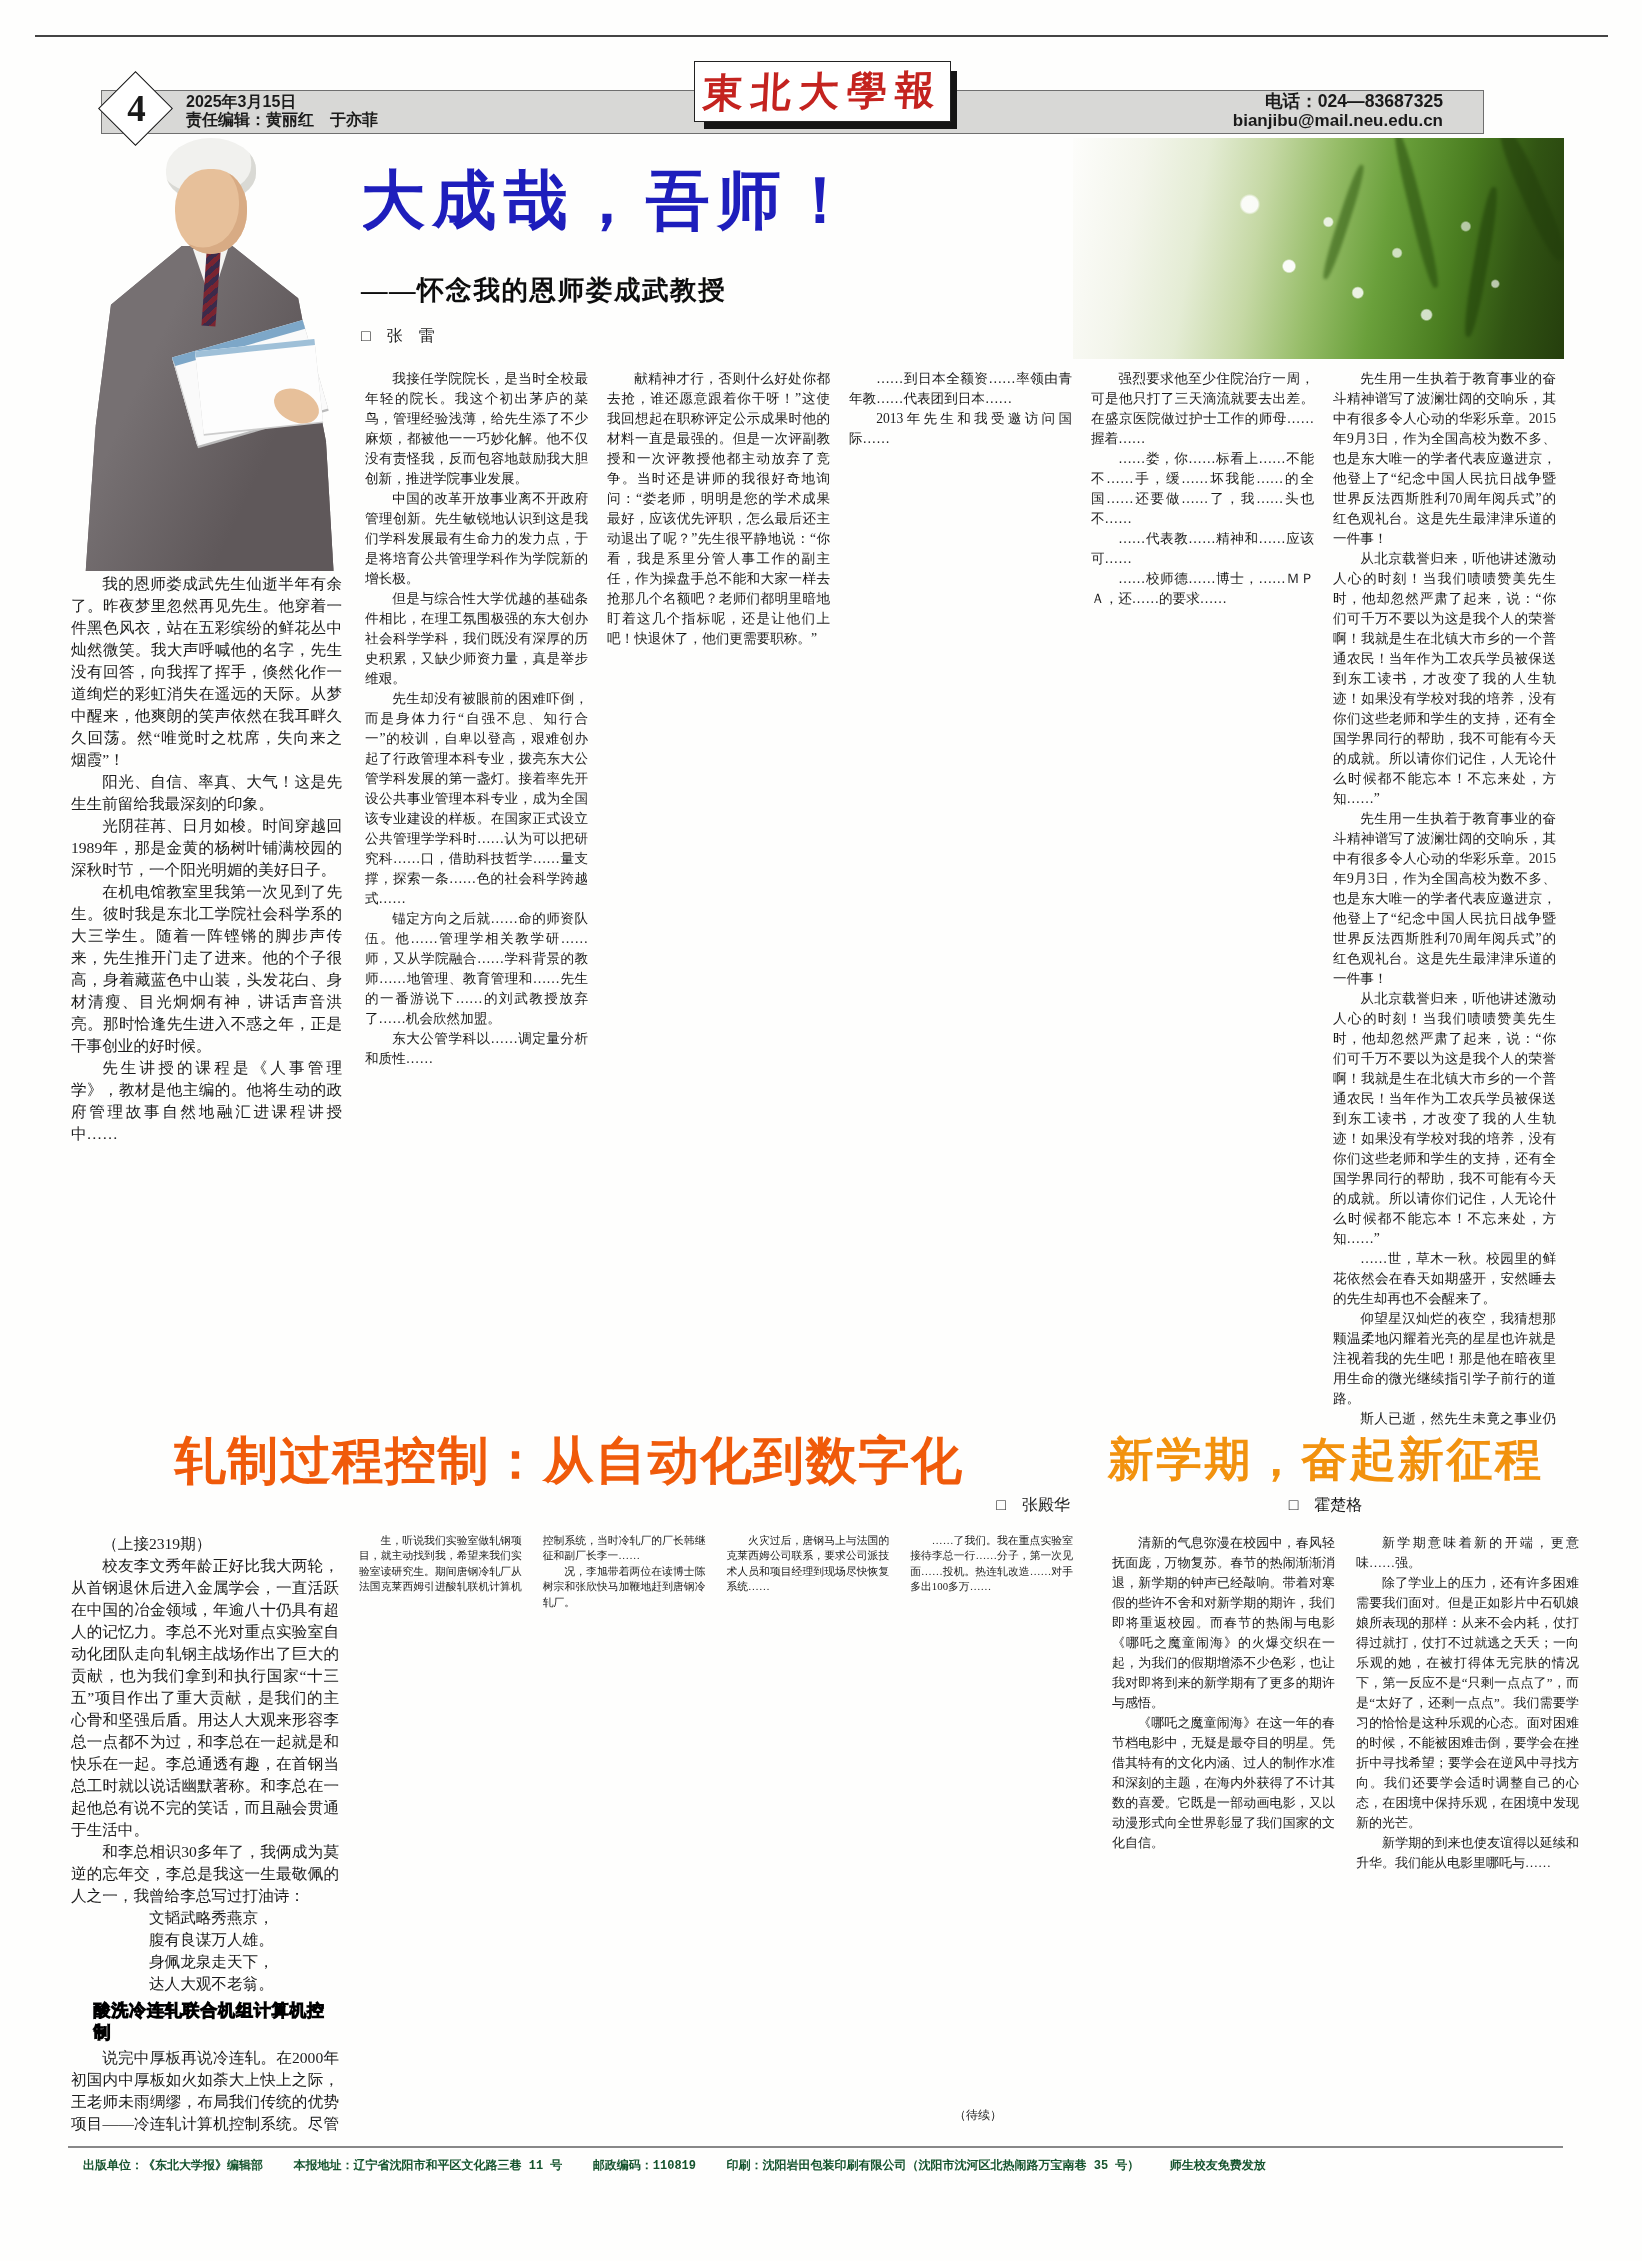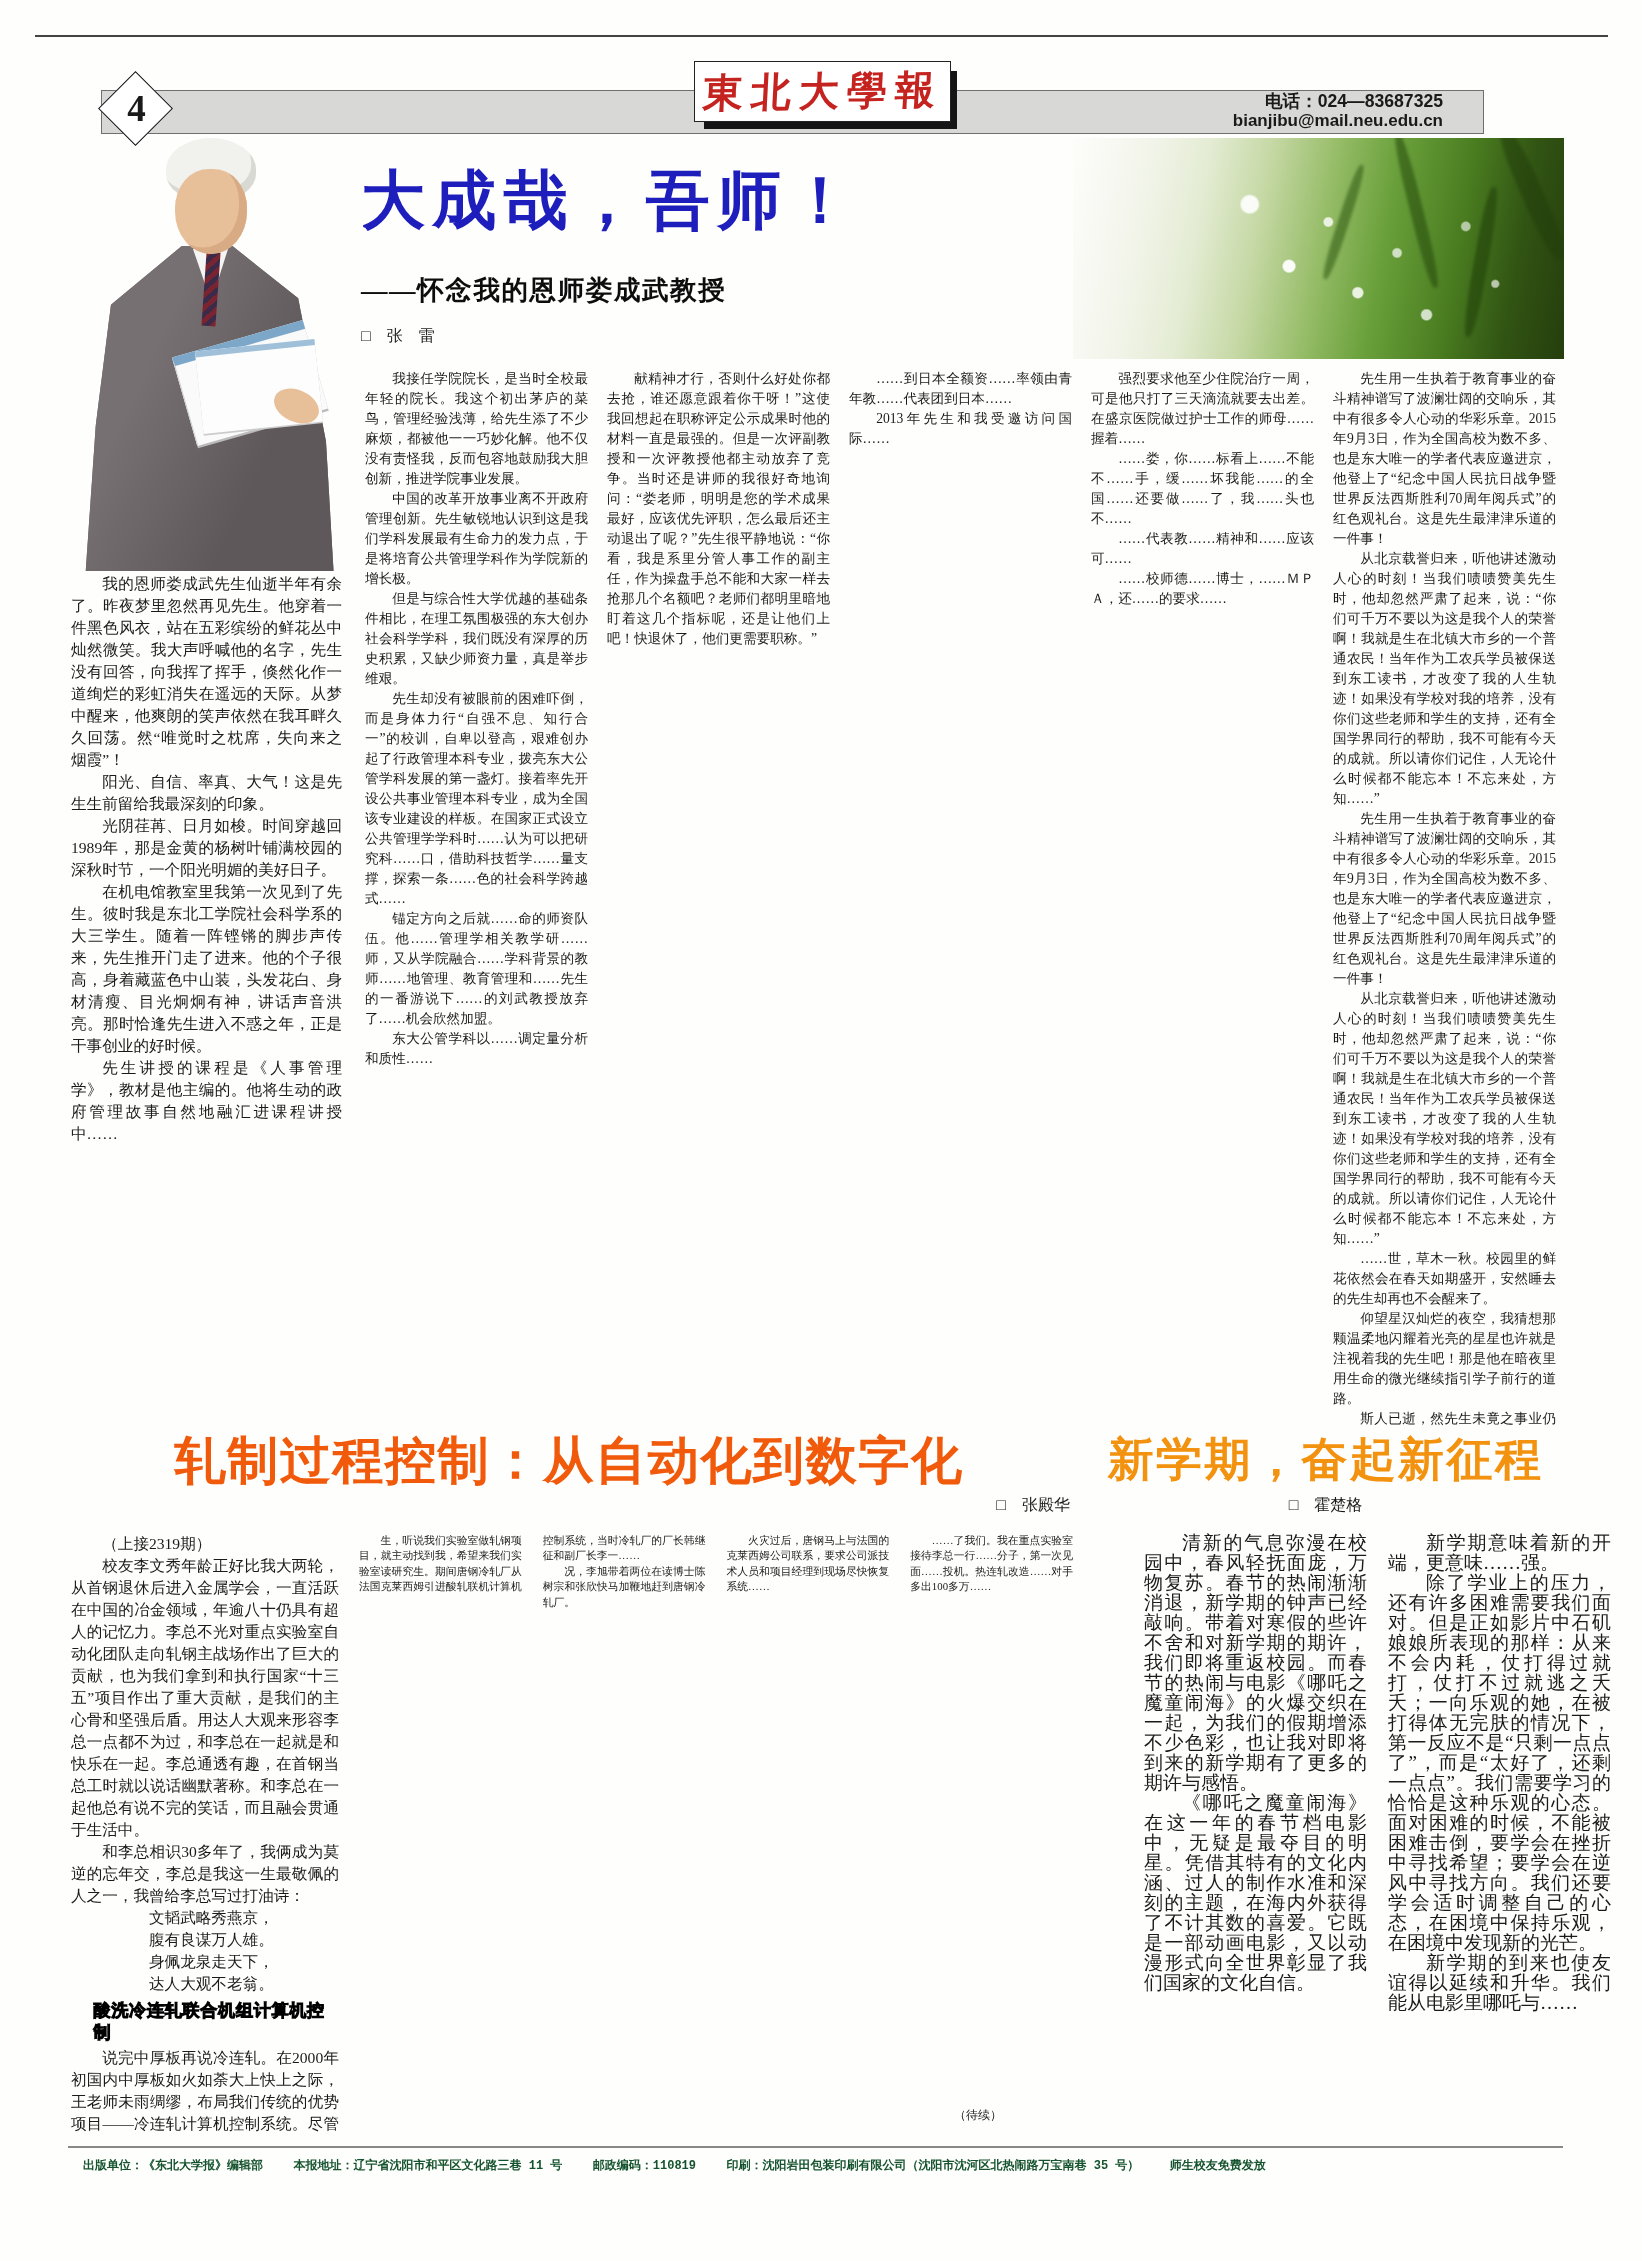--- a/index.html
+++ b/index.html
@@ -80,38 +80,42 @@
   #a2col1{left:71px;top:1533px;width:268px;height:601px;overflow:hidden;font-size:15.6px;line-height:22px;}
   #a2subhead{margin:4.8px 0 3.2px 22.5px;font-size:17px;font-weight:bold;letter-spacing:0.8px;color:#fff;
       -webkit-text-stroke:1px #000;text-indent:0;}
   #a2narrow{left:359px;top:1533px;width:714px;height:601px;overflow:hidden;font-size:10.8px;line-height:15.4px;
       column-count:4;column-gap:21px;}
   #to-be-continued{left:898px;top:2107px;width:160px;text-align:center;font-size:12px;}
   
   #headline3{left:1087px;top:1429px;width:477px;text-align:center;font-size:46px;font-weight:bold;
       color:#f2920e;letter-spacing:2.4px;white-space:nowrap;}
   #byline3{left:1087px;top:1495px;width:477px;text-align:center;font-size:16px;}
-  #a3body{left:1144px;top:1533px;width:467px;height:601px;overflow:hidden;font-size:19px;line-height:20px;
+  #a3body{left:1112px;top:1533px;width:467px;height:601px;overflow:hidden;font-size:13px;line-height:20px;
       column-count:2;column-gap:21px;}
   
   #footer-rule{left:68px;top:2146px;width:1495px;height:1.6px;background:#888;}
   #footer{left:83px;top:2157px;width:1491px;font-size:12px;font-weight:bold;
       font-family:Liberation Mono, monospace;color:#14532d;}
   #footer span{margin-right:30.5px;}
 </style>
 </head>
 <body>
 
 <div id="page">
 
   <div class="abs" id="top-rule"></div>
 
   <div class="abs" id="header-bar"></div>
   <div class="abs" id="page-num-diamond"></div>
   <div class="abs" id="page-num">4</div>
+  <div class="abs" id="header-left">
+    <div>2025年3月15日</div>
+    <div>责任编辑：黄丽红　于亦菲</div>
+  </div>
   <div class="abs" id="header-right">
     <div id="header-phone">电话：024—83687325</div>
     <div id="header-email">bianjibu@mail.neu.edu.cn</div>
   </div>
   <div class="abs" id="masthead-shadow"></div>
   <div class="abs" id="masthead">
     <span id="masthead-title">東北大學報</span>
   </div>
 
   <div class="abs" id="photo-man">

